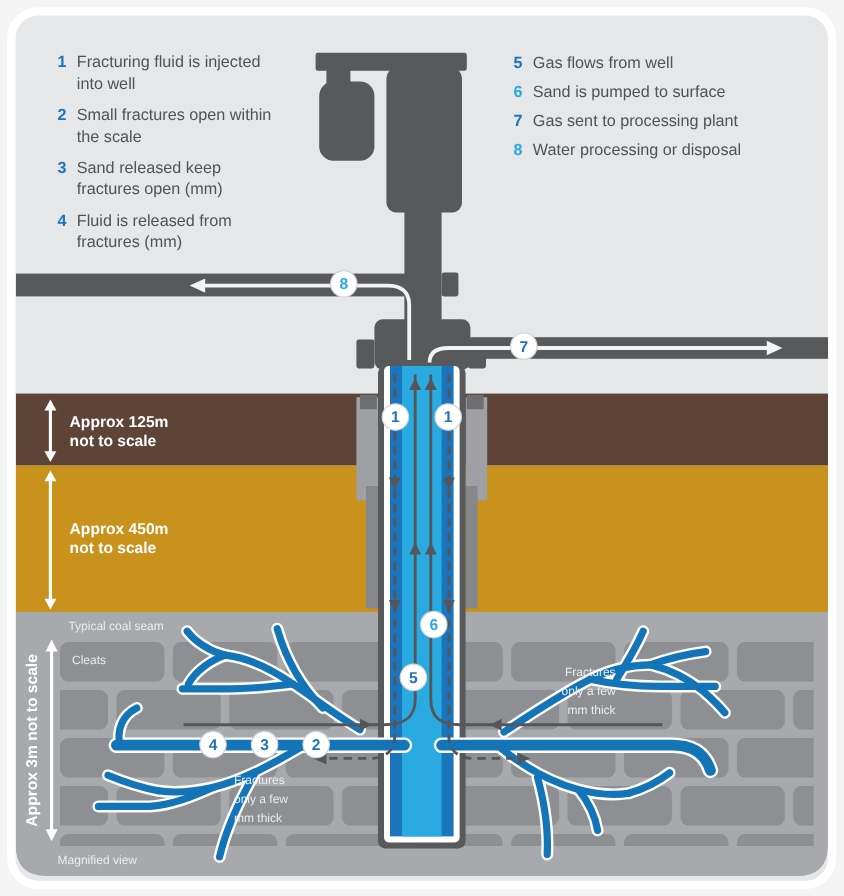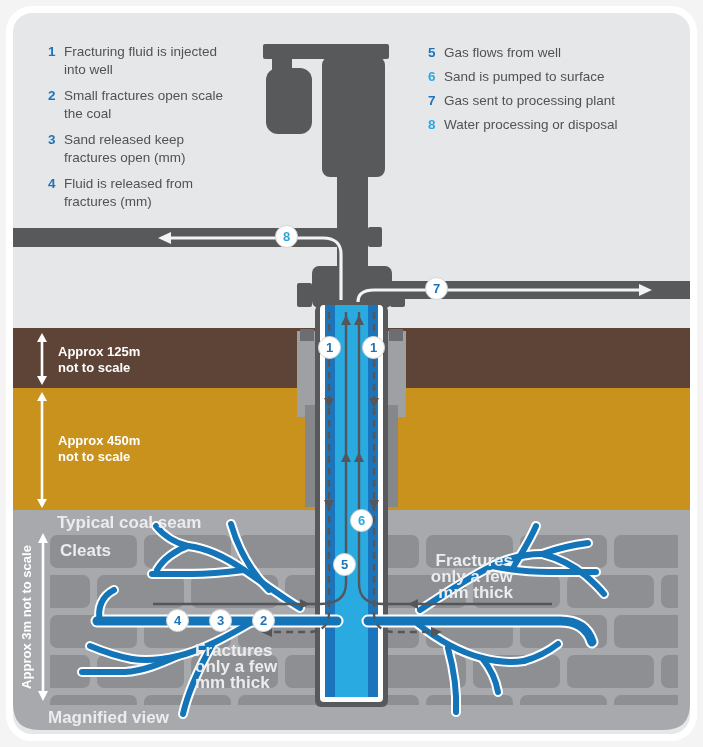--- a/index.html
+++ b/index.html
@@ -14,21 +14,21 @@
   .legend-left{left:35px;top:30px;width:190px;}
   .legend-right{left:415px;top:28px;width:258px;}
   .li{position:relative;padding-left:16px;line-height:18px;margin-bottom:8px;}
   .legend-right .li{line-height:24px;margin-bottom:0;}
   .num{position:absolute;left:0;top:0;font-weight:bold;}
   .c-blue{color:#1e73b9;}
   .c-cyan{color:#2aa9e0;}
 
   
   .wlab{position:absolute;color:#ffffff;font-weight:bold;font-size:13px;line-height:16px;white-space:pre-line;}
-  .glab{position:absolute;color:#ebecee;font-weight:bold;font-size:17px;line-height:16px;white-space:pre-line;}
+  .glab{position:absolute;color:#ebecee;font-weight:normal;font-size:10px;line-height:16px;white-space:pre-line;}
   .rot{transform:rotate(-90deg);transform-origin:center center;text-align:center;}
 
   
   .marker{position:absolute;width:23px;height:23px;border-radius:50%;background:#ffffff;
           border:1.5px solid #d2d4d5;box-sizing:border-box;display:flex;align-items:center;
           justify-content:center;font-size:13px;font-weight:bold;}
 </style>
 </head>
 <body>
 
@@ -154,21 +154,21 @@
      </g>
    </svg>
 
    <div class="legend legend-left">
      <div class="li">
        <span class="num c-blue">1</span>
        <span>Fracturing fluid is injected into well</span>
      </div>
      <div class="li">
        <span class="num c-blue">2</span>
-       <span>Small fractures open scale the coal</span>
+       <span>Small fractures open within the scale</span>
      </div>
      <div class="li">
        <span class="num c-blue">3</span>
        <span>Sand released keep fractures open (mm)</span>
      </div>
      <div class="li">
        <span class="num c-blue">4</span>
        <span>Fluid is released from fractures (mm)</span>
      </div>
    </div>

